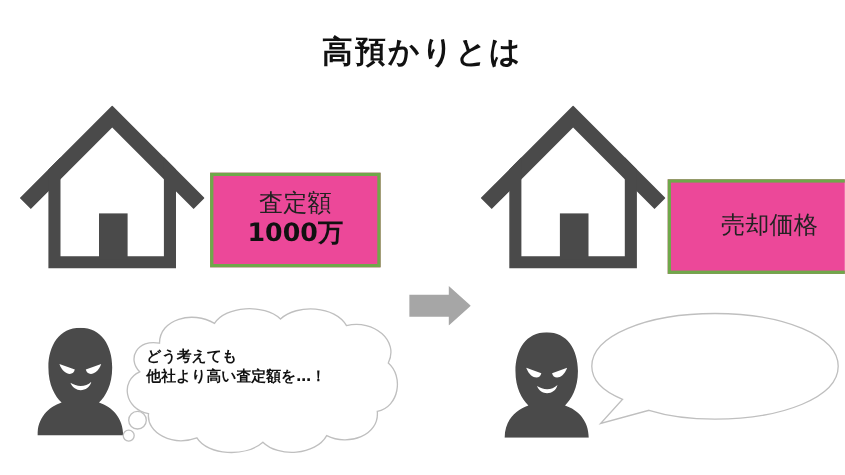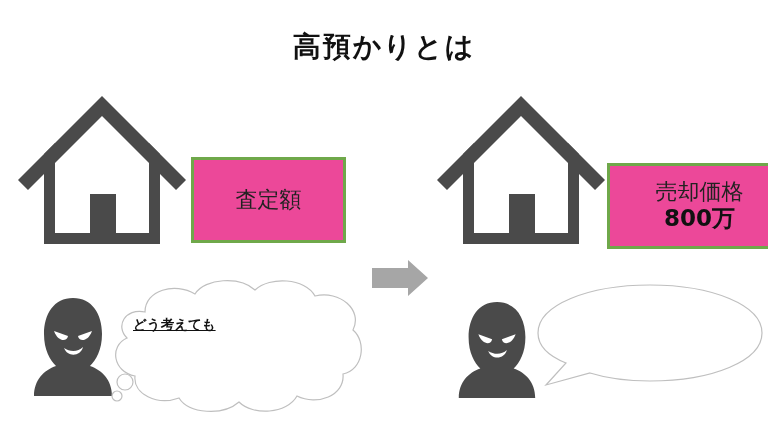--- a/index.html
+++ b/index.html
@@ -8,66 +8,67 @@
   .title { position:absolute; left:0; width:768px; top:18px; text-align:center;
            font-size:28px; font-weight:bold; letter-spacing:2px;margin-top:10px; }
   .house { position:absolute; }
   .box { position:absolute; border:3px solid #6fa84a; background:#ec4899;
          display:flex; flex-direction:column; align-items:center; justify-content:center; box-sizing:border-box; }
   .box .label { font-size:22px; color:#222; line-height:1.2; }
   .box .value { font-size:23px; font-weight:bold; line-height:1.2; }
   .arrow { position:absolute; }
   .person { position:absolute; }
   .bubble { position:absolute; }
-  .bubble-text { position:absolute; font-size:13.5px; font-weight:bold; line-height:18px; color:#111; white-space:nowrap;text-decoration:underline; }
+  .bubble-text { position:absolute; font-size:13.5px; font-weight:bold; line-height:18px; color:#111; white-space:nowrap; }
 </style>
 </head>
 <body>
 
 <div class="title">高預かりとは</div>
 
 <svg class="house" style="left:18px;top:96px" width="168" height="148" viewBox="0 0 168 148">
   <polygon points="84,0 168,84 158,94 84,20 10,94 0,84" fill="#4a4a4a"></polygon>
   <polygon points="26,58 26,148 142,148 142,58 131,47 131,137 37,137 37,47" fill="#4a4a4a"></polygon>
   <rect x="72" y="98" width="26" height="42" fill="#4a4a4a"></rect>
 </svg>
 
 <div class="box" style="left:191px;top:157px;width:155px;height:86px">
   <div class="label">査定額</div>
+  <div class="value">1000万</div>
 </div>
 
 <svg class="house" style="left:437px;top:96px" width="168" height="148" viewBox="0 0 168 148">
   <polygon points="84,0 168,84 158,94 84,20 10,94 0,84" fill="#4a4a4a"></polygon>
   <polygon points="26,58 26,148 142,148 142,58 131,47 131,137 37,137 37,47" fill="#4a4a4a"></polygon>
   <rect x="72" y="98" width="26" height="42" fill="#4a4a4a"></rect>
 </svg>
 
 <div class="box" style="left:607px;top:163px;width:185px;height:86px">
   <div class="label">売却価格</div>
-  <div class="value">800万</div>
 </div>
 
 <svg class="arrow" style="left:372px;top:260px" width="56" height="36" viewBox="0 0 56 36">
   <polygon points="0,8 36,8 36,0 56,18 36,36 36,28 0,28" fill="#a6a6a6"></polygon>
 </svg>
 
 <svg class="person" style="left:34px;top:298px" width="78" height="98" viewBox="0 0 78 98">
   <path d="M39,0 C58,0 68,16 68,36 C68,52 62,62 56,68 C68,72 78,82 78,98 L0,98 C0,82 10,72 22,68 C16,62 10,52 10,36 C10,16 20,0 39,0 Z" fill="#4a4a4a"></path>
   <path d="M20,33 L34,38 C33,44 24,44 20,33 Z" fill="#fff"></path>
   <path d="M58,33 L44,38 C45,44 54,44 58,33 Z" fill="#fff"></path>
   <path d="M30,50 C36,54 44,54 49,49 C47,58 34,60 30,50 Z" fill="#fff"></path>
 </svg>
 
 <svg class="bubble" style="left:105px;top:272px" width="262" height="146" viewBox="0 0 262 146">
   <path d="M40,40 C40,18 70,10 90,22 C100,6 135,4 150,18 C165,4 200,6 210,24 C235,18 258,38 248,58 C262,70 258,98 238,102 C240,124 212,134 192,124 C182,142 148,144 134,130 C118,144 84,142 74,126 C52,134 28,122 30,104 C8,100 4,74 22,66 C10,54 20,36 40,40 Z" fill="#fff" stroke="#bfbfbf" stroke-width="1.2"></path>
   <circle cx="20" cy="110" r="8" fill="#fff" stroke="#bfbfbf" stroke-width="1.2"></circle>
   <circle cx="12" cy="124" r="5" fill="#fff" stroke="#bfbfbf" stroke-width="1.2"></circle>
 </svg>
 <div class="bubble-text" style="left:133px;top:315px">
   <div>どう考えても</div>
+  <div>他社より高い査定額を…！</div>
 </div>
 
 <svg class="person" style="left:458px;top:302px" width="78" height="96" viewBox="0 0 78 98">
   <path d="M39,0 C58,0 68,16 68,36 C68,52 62,62 56,68 C68,72 78,82 78,98 L0,98 C0,82 10,72 22,68 C16,62 10,52 10,36 C10,16 20,0 39,0 Z" fill="#4a4a4a"></path>
   <path d="M20,33 L34,38 C33,44 24,44 20,33 Z" fill="#fff"></path>
   <path d="M58,33 L44,38 C45,44 54,44 58,33 Z" fill="#fff"></path>
   <path d="M30,50 C36,54 44,54 49,49 C47,58 34,60 30,50 Z" fill="#fff"></path>
 </svg>
 
 <svg class="bubble" style="left:536px;top:283px" width="228" height="106" viewBox="0 0 228 106">

